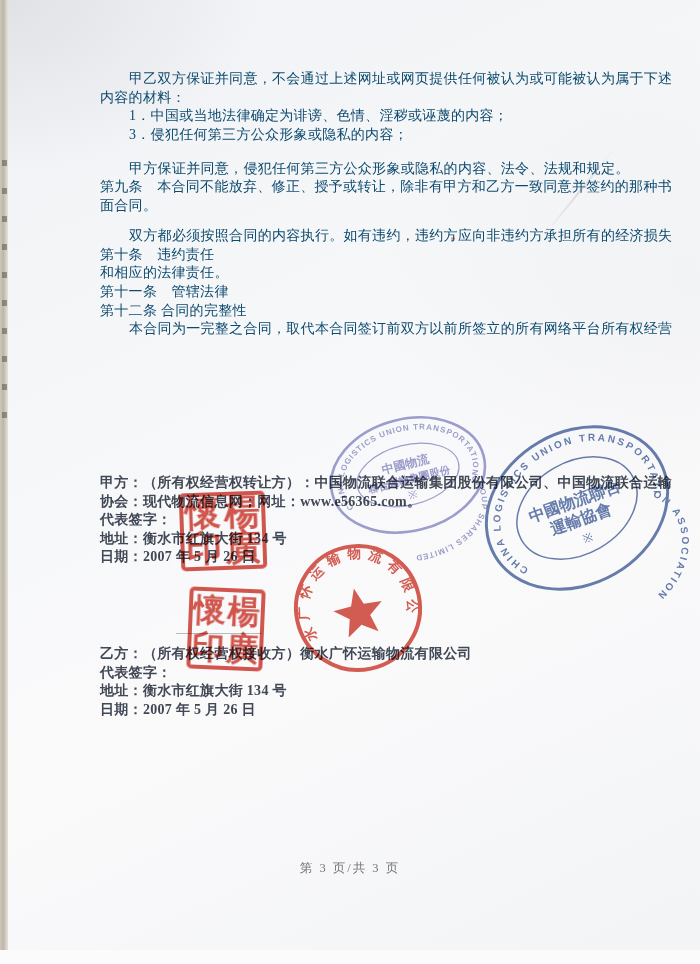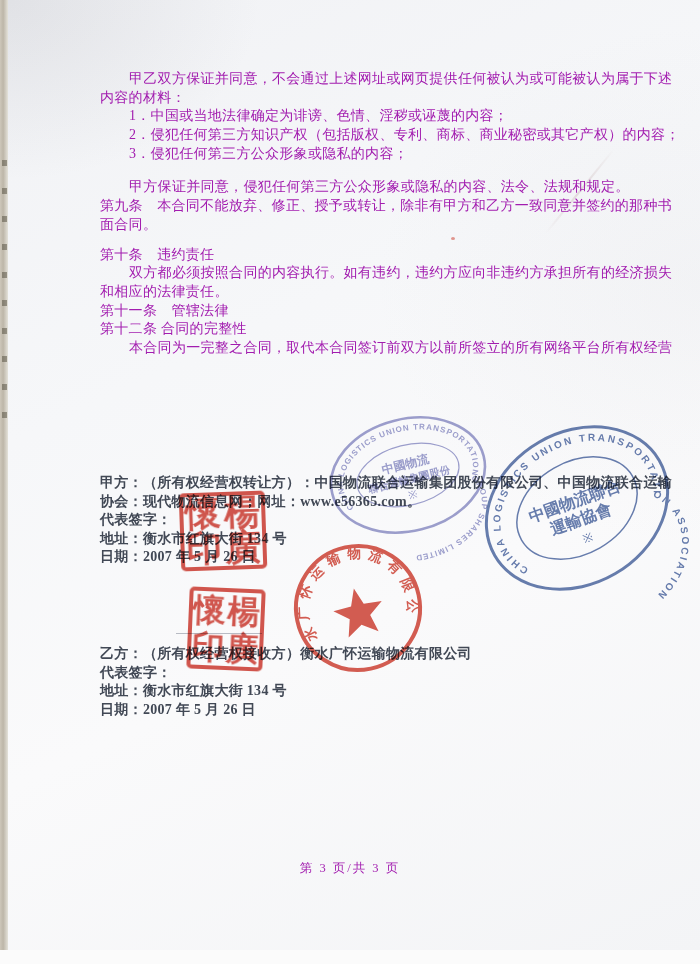--- a/index.html
+++ b/index.html
@@ -21,30 +21,30 @@
     background:linear-gradient(90deg,#cdc7ba 0%,#bdb6a8 40%,#e4e2da 100%);}
   .edge-speckles{position:absolute;left:2px;top:160px;width:5px;height:260px;
     background:repeating-linear-gradient(180deg,rgba(90,85,70,.55) 0 6px,rgba(90,85,70,0) 6px 28px);}
   .crease{position:absolute;left:546px;top:232px;width:108px;height:2px;
     background:linear-gradient(90deg,rgba(175,140,140,0),rgba(175,140,140,.28),rgba(175,140,140,0));
     transform:rotate(-51deg);transform-origin:left center;}
   .speck-red{position:absolute;left:451px;top:237px;width:4px;height:3px;border-radius:50%;
     background:rgba(205,70,55,.55);}
 
   
-  .bodytext{position:absolute;left:100px;top:70px;width:572px;color:#a21caf;}
+  .bodytext{position:absolute;left:100px;top:70px;width:572px;color:#0c4a6e;}
   .ln{height:18.7px;line-height:18.7px;font-size:14px;letter-spacing:.3px;white-space:nowrap;}
   .ind{padding-left:29px;}
   .gap15{height:15px;} .gap11{height:11px;}
   .pblock{position:absolute;left:100px;color:#414855;font-weight:bold;}
   .pa{top:474px;} .pb{top:598px;margin-top:47px;}
   .pl{height:18.5px;line-height:18.5px;font-size:14px;letter-spacing:.3px;white-space:nowrap;}
   .sig-line{position:absolute;left:176px;top:633px;width:86px;height:1px;background:rgba(105,110,128,.45);}
   .footer{position:absolute;left:0;right:0;top:860px;text-align:center;
-    font-size:12.5px;letter-spacing:2px;color:#a21caf;}
+    font-size:12.5px;letter-spacing:2px;color:#737373;}
 
   
   .stamp{position:absolute;mix-blend-mode:multiply;}
   .stamp svg{display:block;overflow:visible;}
   .st-group{left:308px;top:400px;transform:rotate(-14deg);opacity:.78;}
   .st-assoc{left:472px;top:420px;transform:rotate(-30deg);opacity:.82;}
   .st-round{left:288px;top:538px;transform:rotate(-12deg);opacity:.88;}
   .rim{font-family:"Liberation Sans","DejaVu Sans",sans-serif;font-weight:bold;}
   .cjk{font-weight:bold;}
   .name-seal{
@@ -63,29 +63,28 @@
 <div class="page-edge-left"></div>
 <div class="edge-speckles"></div>
 <div class="scan-bed-bottom"></div>
 <div class="crease"></div>
 <div class="speck-red"></div>
 
 <div class="bodytext">
   <div class="ln ind">甲乙双方保证并同意，不会通过上述网址或网页提供任何被认为或可能被认为属于下述</div>
   <div class="ln">内容的材料：</div>
   <div class="ln ind">1．中国或当地法律确定为诽谤、色情、淫秽或诬蔑的内容；</div>
-  <div class="ln ind">2．侵犯任何第三方知识产权（包括版权、专利、商标、商业秘密或其它产权）的内容；</div>
   <div class="ln ind">3．侵犯任何第三方公众形象或隐私的内容；</div>
   <div class="gap15"></div>
   <div class="ln ind">甲方保证并同意，侵犯任何第三方公众形象或隐私的内容、法令、法规和规定。</div>
   <div class="ln">第九条　本合同不能放弃、修正、授予或转让，除非有甲方和乙方一致同意并签约的那种书</div>
   <div class="ln">面合同。</div>
   <div class="gap11"></div>
+  <div class="ln ind">双方都必须按照合同的内容执行。如有违约，违约方应向非违约方承担所有的经济损失</div>
   <div class="ln">第十条　违约责任</div>
-  <div class="ln ind">双方都必须按照合同的内容执行。如有违约，违约方应向非违约方承担所有的经济损失</div>
   <div class="ln">和相应的法律责任。</div>
   <div class="ln">第十一条　管辖法律</div>
   <div class="ln">第十二条 合同的完整性</div>
   <div class="ln ind">本合同为一完整之合同，取代本合同签订前双方以前所签立的所有网络平台所有权经营</div>
 </div>
 
 <div class="pblock pa">
   <div class="pl">甲方：（所有权经营权转让方）：中国物流联合运输集团股份有限公司、中国物流联合运输</div>
   <div class="pl">协会：现代物流信息网；网址：www.e56365.com。</div>
   <div class="pl">代表签字：</div>

